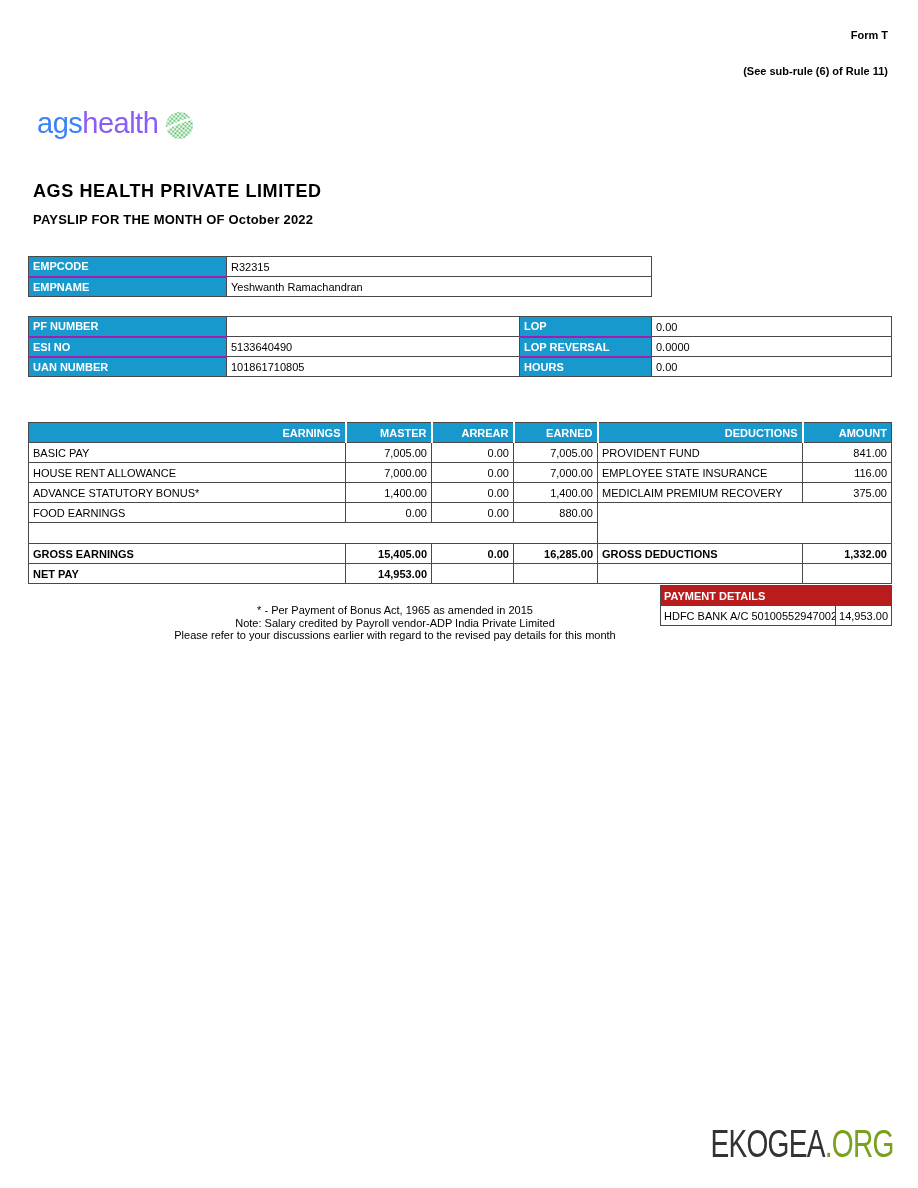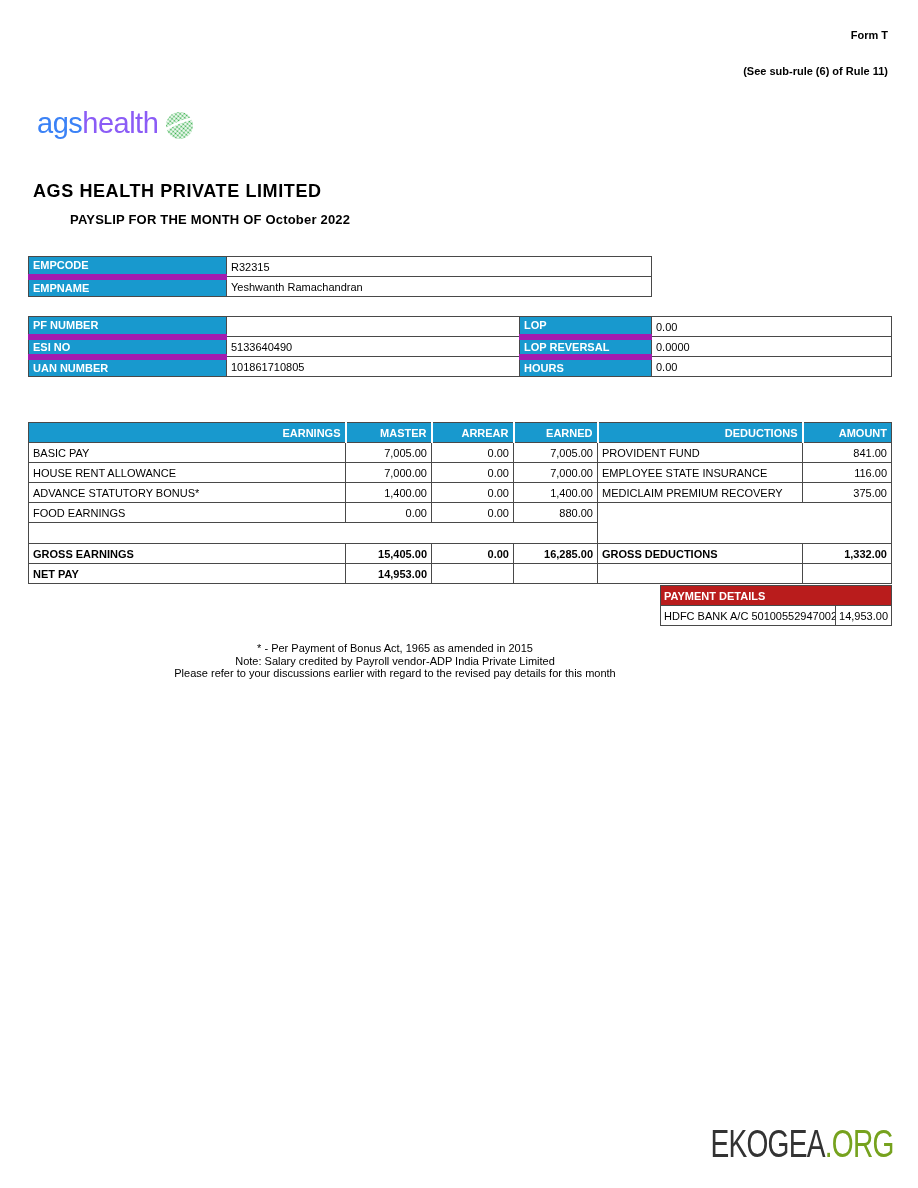--- a/index.html
+++ b/index.html
@@ -20,39 +20,39 @@
   .subrule { top: 65px; right: 30px; font-size: 11px; font-weight: bold; }
 
   
   .logo { top: 107px; left: 37px; display: flex; align-items: center; }
   .logo .t-bold { font-size: 29px; font-weight: normal; color: #3b82f6; letter-spacing: -0.5px; }
   .logo .t-reg  { font-size: 29px; font-weight: normal; color: #8b5cf6; letter-spacing: -0.5px; }
   .logo svg { margin-left: 7px; margin-top: 3px; }
 
   
   .company-name { top: 181px; left: 33px; font-size: 18px; font-weight: bold; letter-spacing: 0.6px; }
-  .payslip-title { top: 212px; left: 33px; font-size: 13px; font-weight: bold; letter-spacing: 0.2px; margin-left: 37px; }
+  .payslip-title { top: 212px; left: 33px; font-size: 13px; font-weight: bold; letter-spacing: 0.2px; }
 
   
   table { border-collapse: collapse; table-layout: fixed; border: 1px solid #494949; }
   td {
     height: 20px;
     font-size: 11px;
     padding: 0 4px;
     overflow: hidden;
     white-space: nowrap;
     vertical-align: middle;
   }
   td.lbl {
     background: #1899ce;
     color: #fff;
     font-weight: bold;
     border-right: 1px solid #494949;
   }
-  tr:not(:last-child) > td.lbl { border-bottom: 6px solid #a21caf; }
+  tr:not(:last-child) > td.lbl { border-bottom: 2px solid #a21caf; }
   td.val { border: 1px solid #494949; }
   td.num { text-align: right; }
   td.bold { font-weight: bold; }
 
   .emp-table { top: 256px; left: 28px; width: 623px; }
   .details-table { top: 316px; left: 28px; width: 863px; }
 
   
   .salary-table { top: 422px; left: 28px; width: 863px; }
   .salary-table tr.sal-hdr td {
@@ -69,21 +69,21 @@
 
   
   .payment-table { top: 585px; left: 660px; width: 231px; }
   .payment-table td.phdr {
     background: #b91c1c; color: #fff; font-weight: bold;
     border-bottom: 1px solid #494949;
   }
   .payment-table td { padding: 0 3px; }
 
   
-  .notes { top: 642px; left: 0; width: 790px; text-align: center; font-size: 11px; line-height: 12.5px; }
+  .notes { top: 604px; left: 0; width: 790px; text-align: center; font-size: 11px; line-height: 12.5px; }
 
   
   .watermark {
     bottom: 22px; right: 24px;
     font-size: 38px;
     letter-spacing: -1px;
     transform: scaleX(0.74);
     transform-origin: right center;
     white-space: nowrap;
   }

